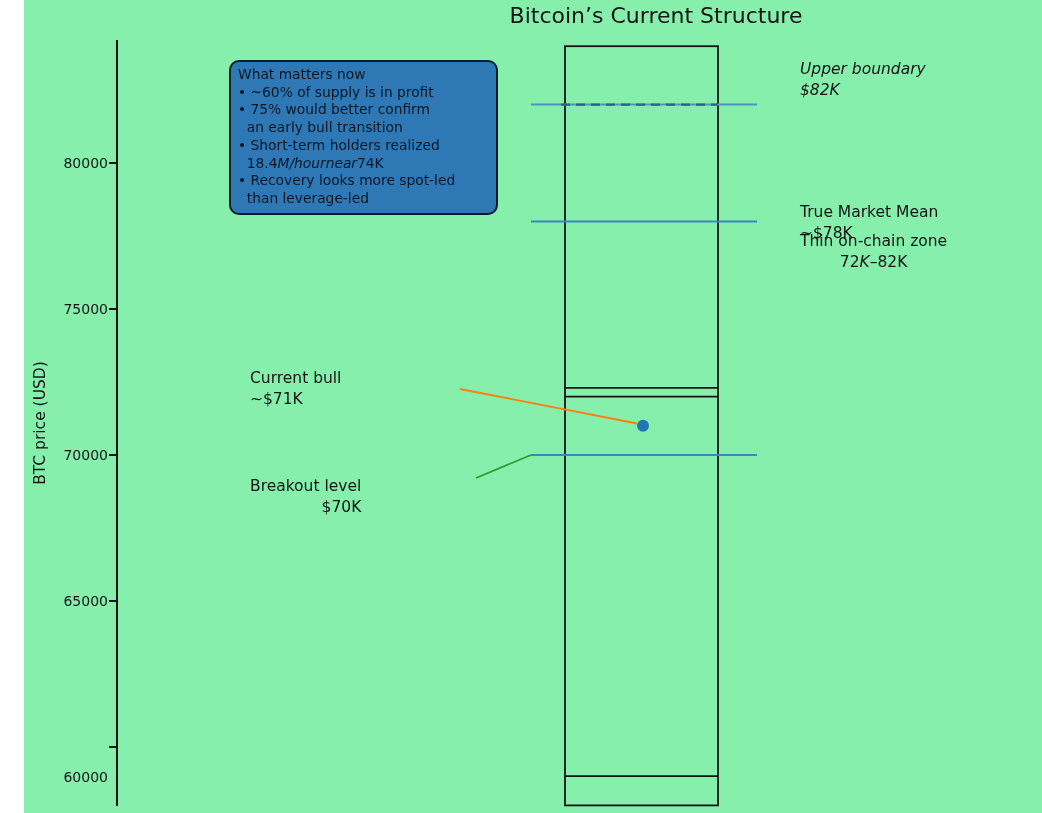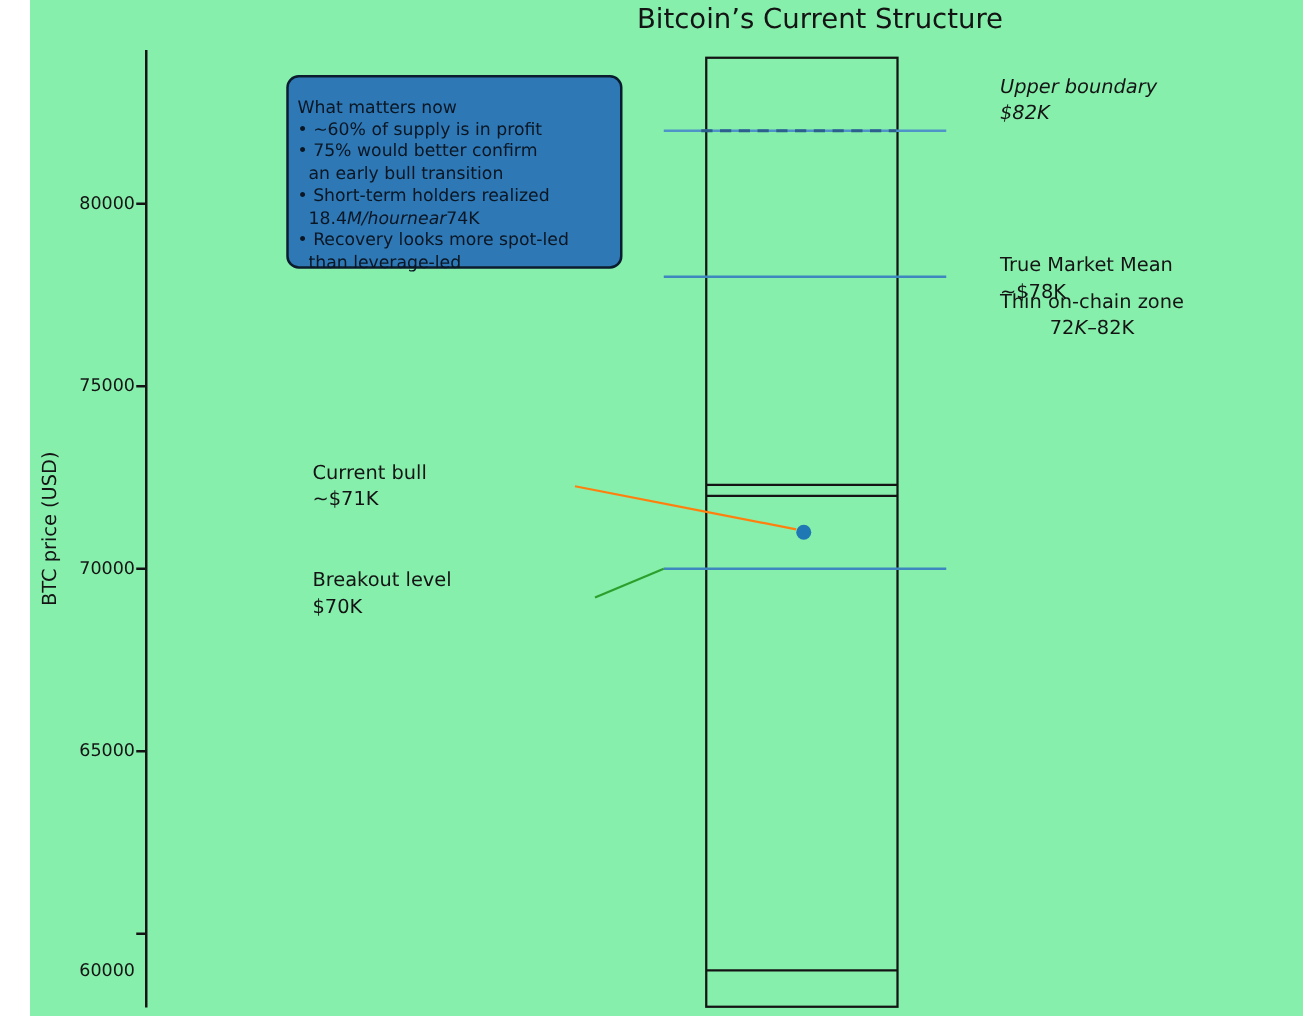--- a/index.html
+++ b/index.html
@@ -18,21 +18,21 @@
     transform:translate(-50%,-50%) rotate(-90deg);
     font-size:15.5px; white-space:nowrap;
   }
   .spine { position:absolute; left:92px; top:40px; width:1.6px; height:766px; background:#141414; }
   .tick-mark { position:absolute; width:7px; height:1.6px; background:#141414; left:85px; }
   .tick-label { position:absolute; right:958px; font-size:14px; transform:translateY(-50%); white-space:nowrap; }
   .ann { position:absolute; font-size:15.5px; line-height:21px; white-space:nowrap; color:#141414; }
   .note-box {
     position:absolute; left:205px; top:60px; width:269px; height:155px;
     box-sizing:border-box; background:#2e78b5; border:2.5px solid #0b1c2e;
-    border-radius:10px; padding:16px 7px; color:#0a1624;
+    border-radius:10px; padding:4px 7px; color:#0a1624;
     font-size:13.8px; line-height:17.7px;
   }
   .note-line { white-space:pre-wrap; }
   .it { font-style:italic; }
   svg.overlay { position:absolute; left:0; top:0; }
 </style>
 </head>
 <body>
 
 <div id="fig">
@@ -92,17 +92,17 @@
     <div>Thin on-chain zone</div>
     <div><span>72</span><span class="it">K</span><span>–82K</span></div>
   </div>
 
 
   <div class="ann" style="left:226px; top:368px;">
     <div>Current bull</div>
     <div>~$71K</div>
   </div>
 
-  <div class="ann" style="left:226px; top:454px;">
+  <div class="ann" style="left:226px; top:476px;text-align:right;">
     <div>Breakout level</div>
     <div>$70K</div>
   </div>
 </div>
 
 </body></html>

